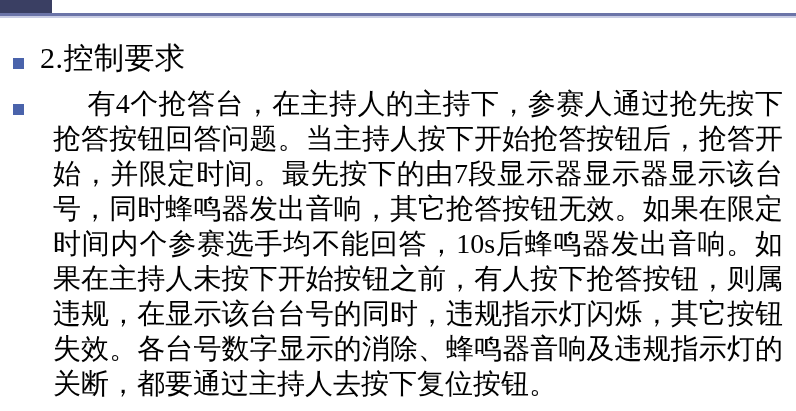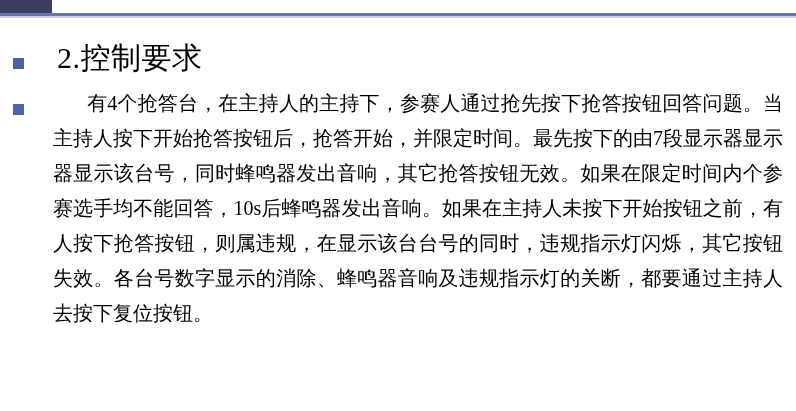--- a/index.html
+++ b/index.html
@@ -82,42 +82,42 @@
 
   
   .title-row .bullet-marker {
     left: 13px;
     top: 36px;
     width: 11px;
     height: 11px;
   }
   .title-text {
     position: absolute;
-    left: 57px;
+    left: 40px;
     top: 17px;
     font-size: 30px;
     line-height: 38px;
     color: #000000;
     white-space: nowrap;
     letter-spacing: 0.5px;
   }
 
   
   .body-row .bullet-marker {
     left: 13px;
     top: 82px;
     width: 11px;
     height: 11px;
   }
   .body-text {
     position: absolute;
     left: 53px;
     top: 64px;
     width: 730px;
-    font-size: 20px;
+    font-size: 28px;
     line-height: 35px;
     color: #000000;
     text-align: justify;
     text-justify: inter-ideograph;
     letter-spacing: 0px;
   }
   .body-text .indent {
     display: inline-block;
     width: 34px;
   }

